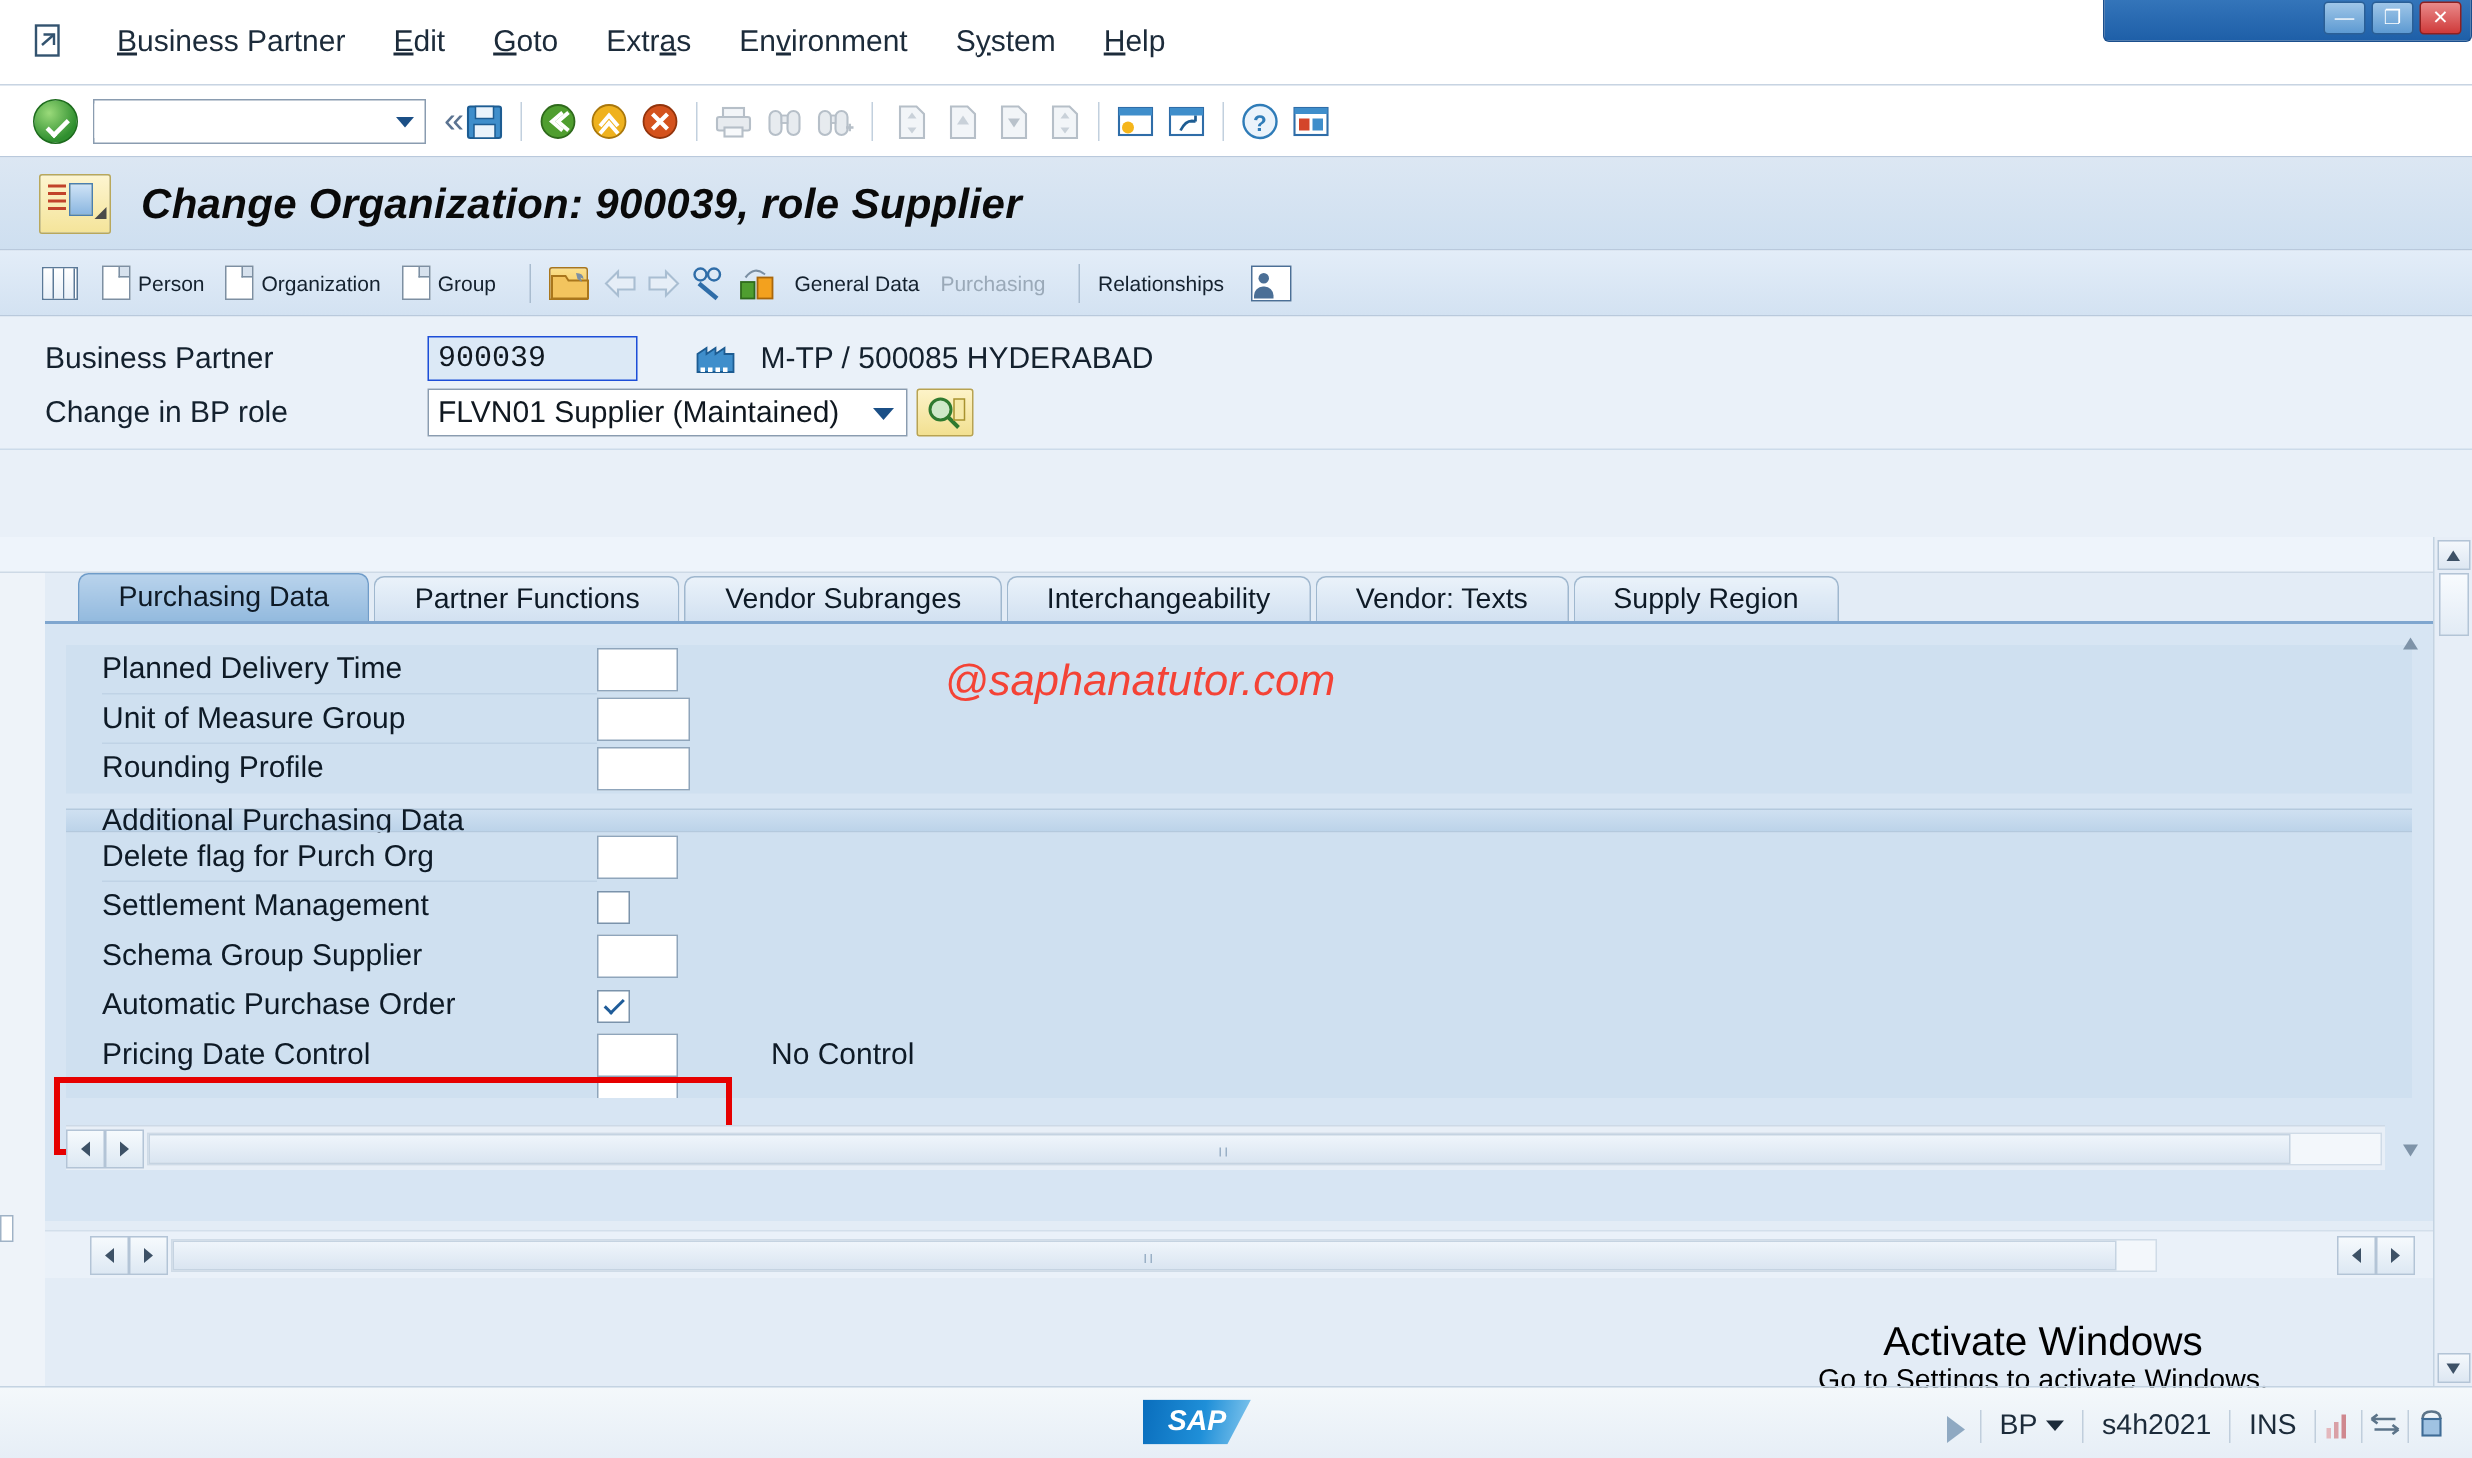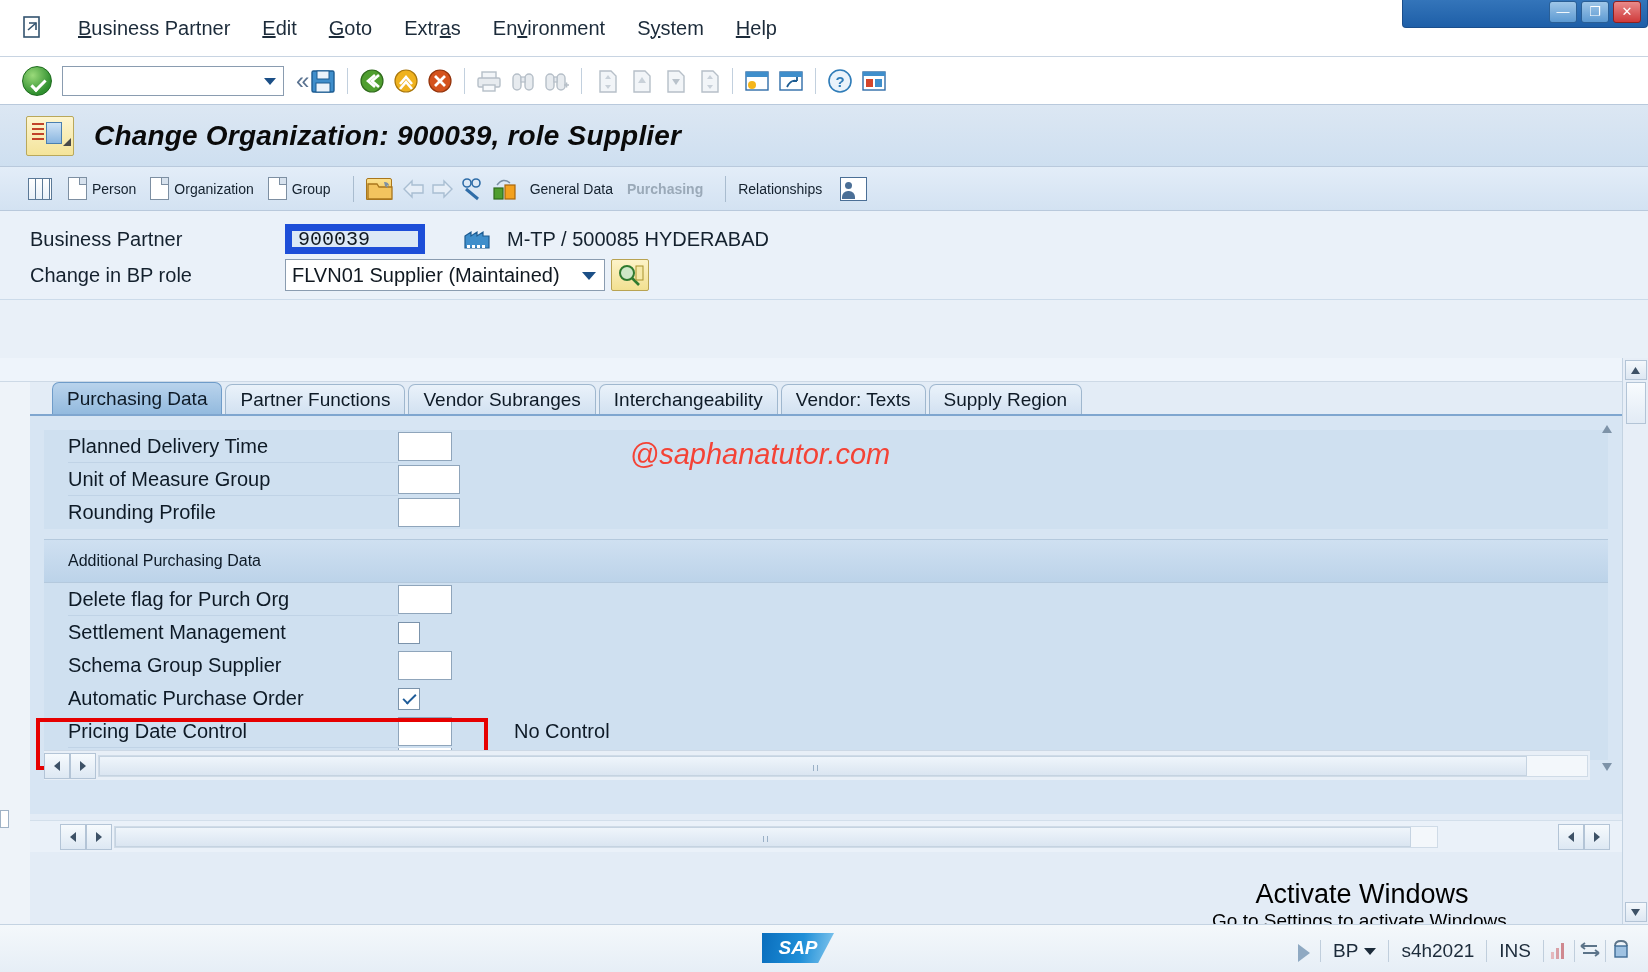--- a/index.html
+++ b/index.html
@@ -134,21 +134,21 @@
     background:linear-gradient(#e3edf8,#d3e2f2);
     display:flex; align-items:center; padding-left:26px;
     border-bottom:1px solid #b9c9dc;
     gap:0px;
   }
   .at-btn {
     display:flex; align-items:center; gap:5px;
     padding:2px 12px 2px 2px; font-size:14px; color:#14212e;
     cursor:pointer; white-space:nowrap;
   }
-  .at-btn.disabled { color:#9aa9b8; cursor:default;font-weight:bold; }
+  .at-btn.disabled { color:#9aa9b8; cursor:default; }
   .at-sep { width:1px;height:26px;background:#a9bccf;margin:0 10px; }
   .docicon { width:19px;height:23px;background:#fff;border:1px solid #7d8fa2;position:relative;flex:0 0 auto;}
   .docicon::after{content:"";position:absolute;right:0;top:0;width:6px;height:6px;background:#d7e2ee;border-left:1px solid #7d8fa2;border-bottom:1px solid #7d8fa2;}
   .gridicon{width:24px;height:22px;border:1px solid #5b7997;background:#fff;display:flex;flex:0 0 auto;}
   .gridicon i{display:block;width:7px;border-right:1px solid #5b7997;background:linear-gradient(#fff,#e8f0f8);}
   .foldericon{width:26px;height:22px;background:linear-gradient(#fbe08c,#f0bf4c);border:1px solid #a9761c;border-radius:2px 2px 0 0;position:relative;flex:0 0 auto;}
   .arrow-ico{width:24px;height:22px;position:relative;flex:0 0 auto;}
   .glassico{width:26px;height:24px;position:relative;flex:0 0 auto;}
   .bldico{width:26px;height:24px;position:relative;flex:0 0 auto;}
   .personcardico{width:27px;height:24px;border:1px solid #4b6f96;background:#fff;position:relative;flex:0 0 auto;}
@@ -157,21 +157,21 @@
 
   
   .headerform {
     background:#eaf1f9; padding:10px 0 6px 0;
     border-bottom:1px solid #ccdbea;
   }
   .hf-row { display:flex; align-items:center; height:36px; padding-left:30px; }
   .hf-label { font-size:20px; color:#14212e; width:255px; flex:0 0 auto; }
   .hf-input {
     width:140px; height:30px; background:#dce9f6;
-    border:7px solid #1d4ed8; font-size:20px;
+    border:1px solid #1d4ed8; font-size:20px;
     padding:0 6px; display:flex; align-items:center;
     font-family:"Liberation Mono", monospace;
     color:#101820;
   }
   .hf-plant-ico { width:30px;height:26px;margin:0 14px 0 38px;flex:0 0 auto;position:relative; }
   .hf-plant-text { font-size:20px;color:#14212e; }
   .hf-select {
     width:320px;height:32px;background:#fff;border:1px solid #8a9cb0;
     display:flex;align-items:center;padding:0 6px;font-size:20px;color:#101820;
     position:relative;
@@ -198,21 +198,21 @@
   }
   .subbar { height:24px; background:#eef4fb; border-bottom:1px solid #cdd9e6; margin-left:-30px;}
 
   
   .tabstrip {
     display:flex; align-items:flex-end; height:34px;
     padding-left:22px; position:relative;
     border-bottom:2px solid #7fa6cf;
   }
   .tab {
-    height:30px; padding:0 14px;
+    height:30px; padding:0 26px;
     font-size:19px; color:#0e1a26;
     display:flex;align-items:center;
     background:linear-gradient(#eaf2fa,#d2e1f1);
     border:1px solid #9fb7ce; border-bottom:none;
     border-radius:7px 7px 0 0;
     margin-right:3px; cursor:pointer;
     white-space:nowrap;
   }
   .tab.active {
     background:linear-gradient(#b9d3ec,#93bade);
@@ -243,22 +243,22 @@
     width:22px;height:22px;background:#fff;border:1px solid #7b93ab;
     flex:0 0 auto; position:relative;
   }
   .fcheck.checked::after{
     content:"";position:absolute;left:4px;top:5px;width:11px;height:5px;
     border-left:2px solid #1f5c99;border-bottom:2px solid #1f5c99;
     transform:rotate(-45deg);
   }
   .sectionhdr {
     background:linear-gradient(#cfe0f1,#bcd3e9);
-    height:44px; display:flex; align-items:center; padding-left:24px;
-    font-size:16px; color:#0e1a26;
+    height:16px; display:flex; align-items:center; padding-left:24px;
+    font-size:20px; color:#0e1a26;
     border-top:1px solid #b4c9dd; border-bottom:1px solid #b4c9dd;
     margin:10px 14px 0 14px;
   }
   .fvalue { font-size:20px; color:#0e1a26; margin-left:62px; }
 
   
   .redbox {
     position:absolute; border:4px solid #e60000; pointer-events:none;
   }
 

